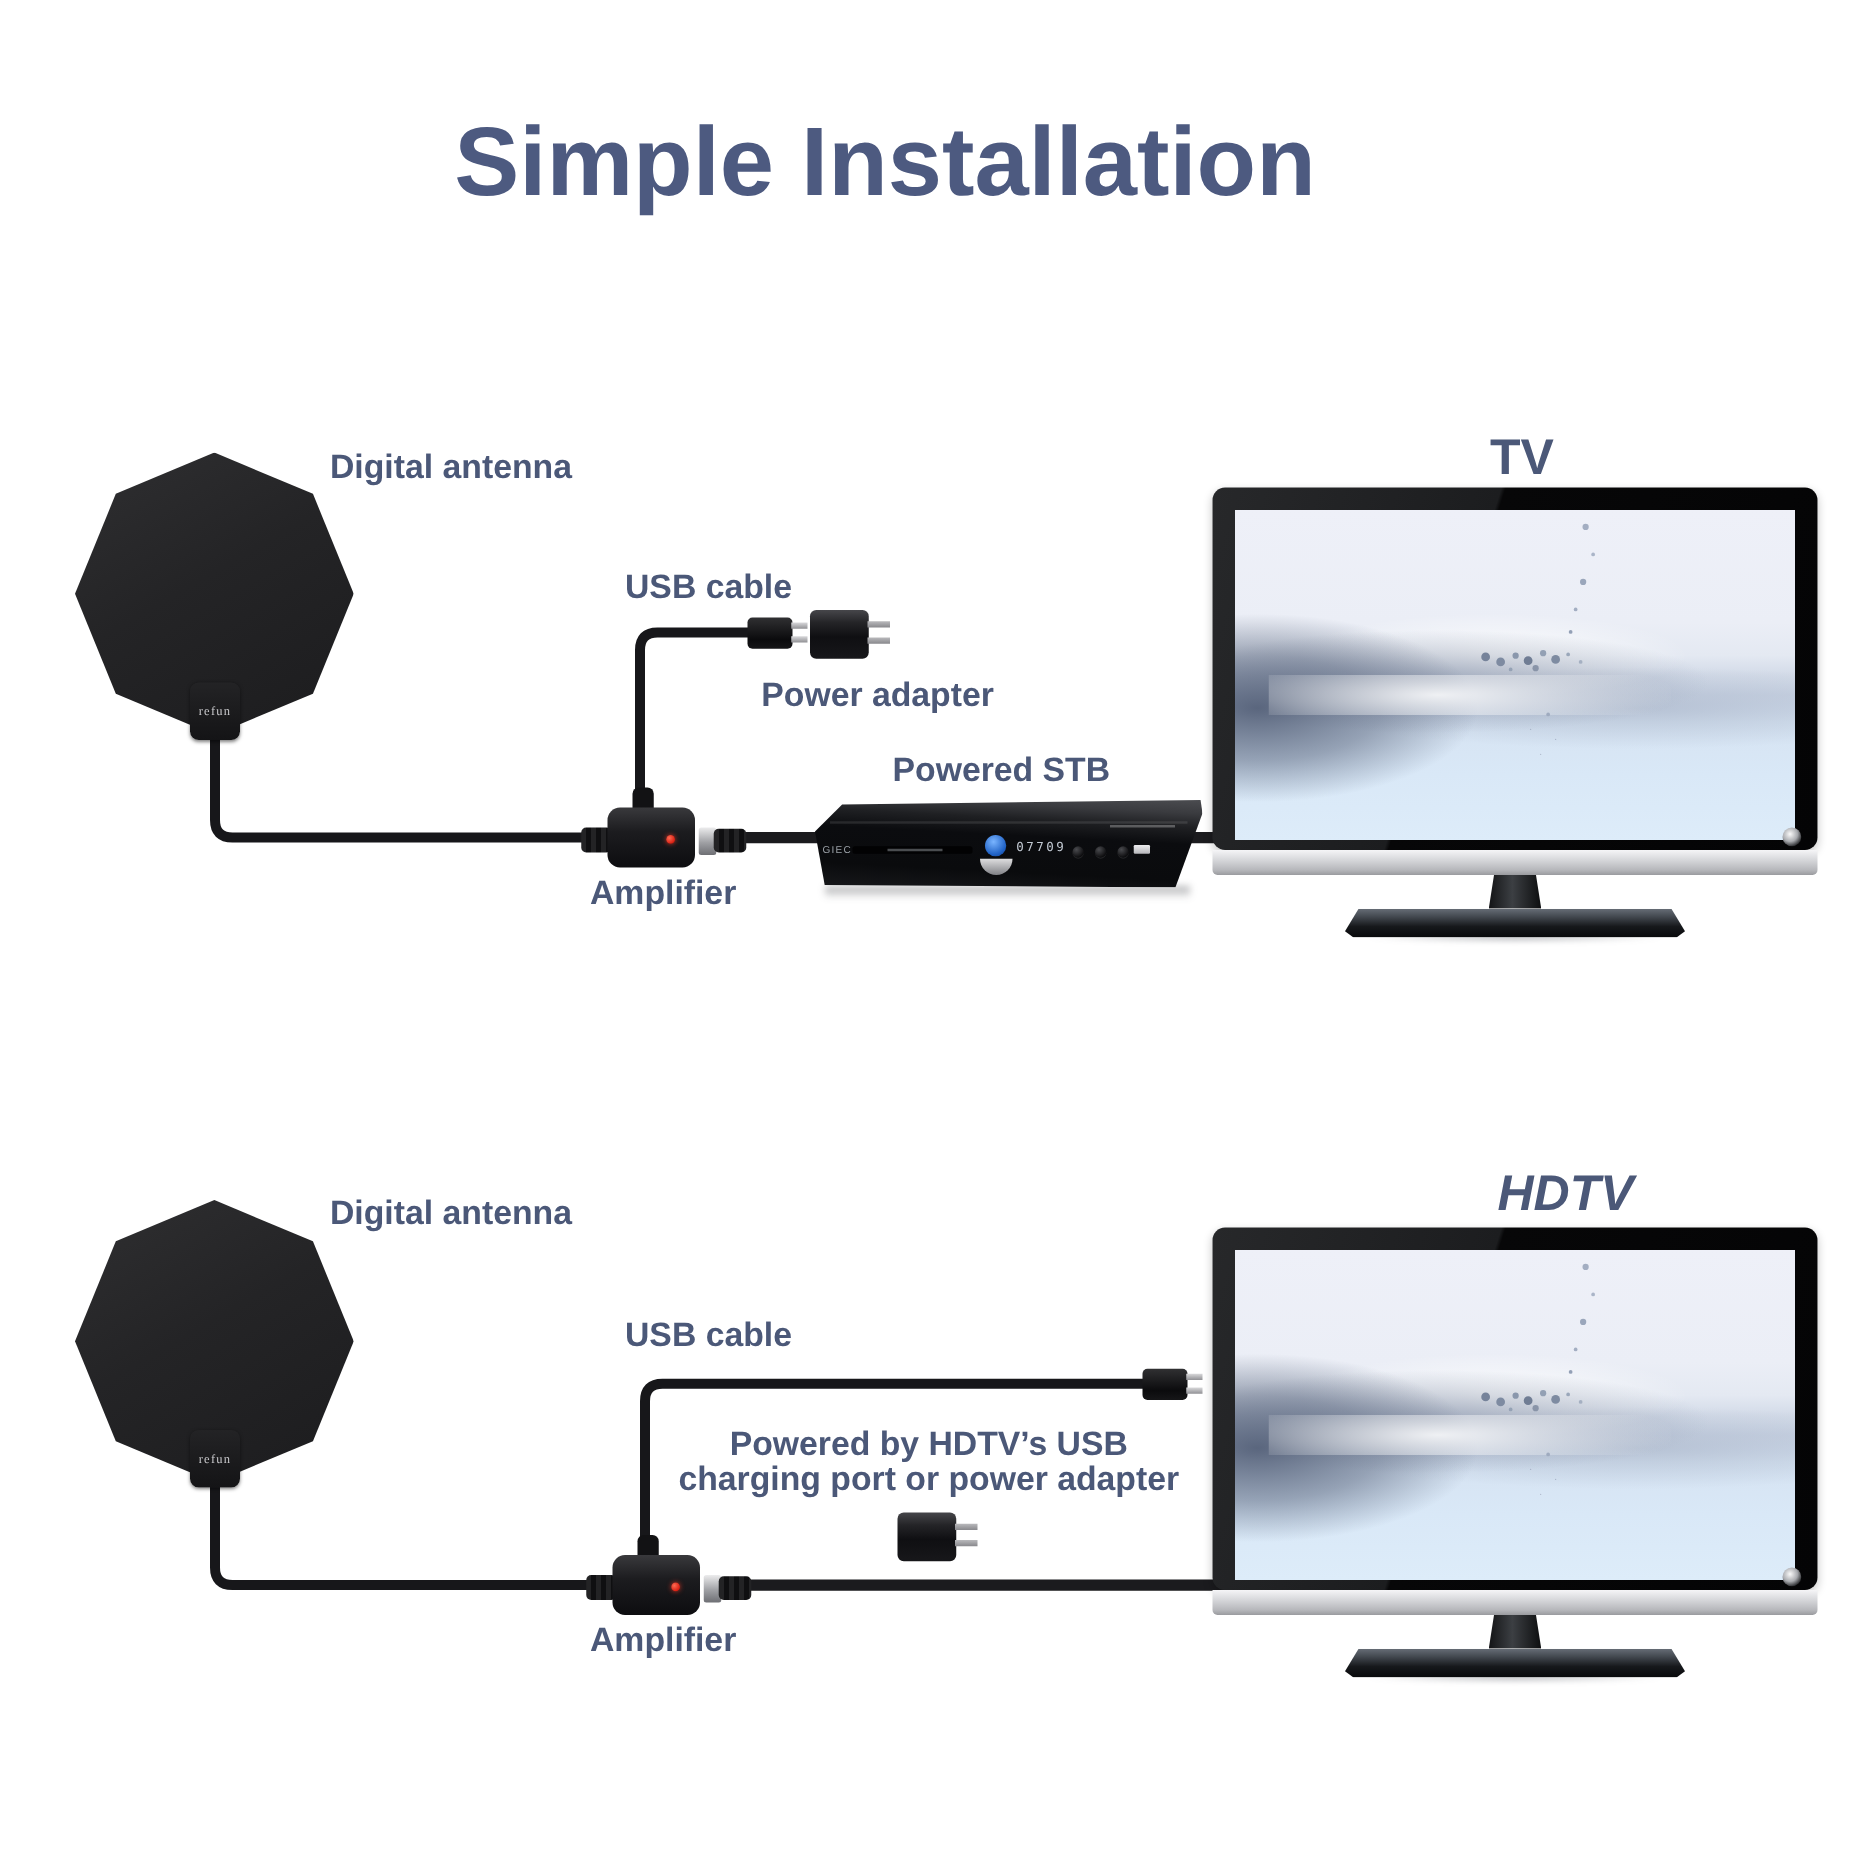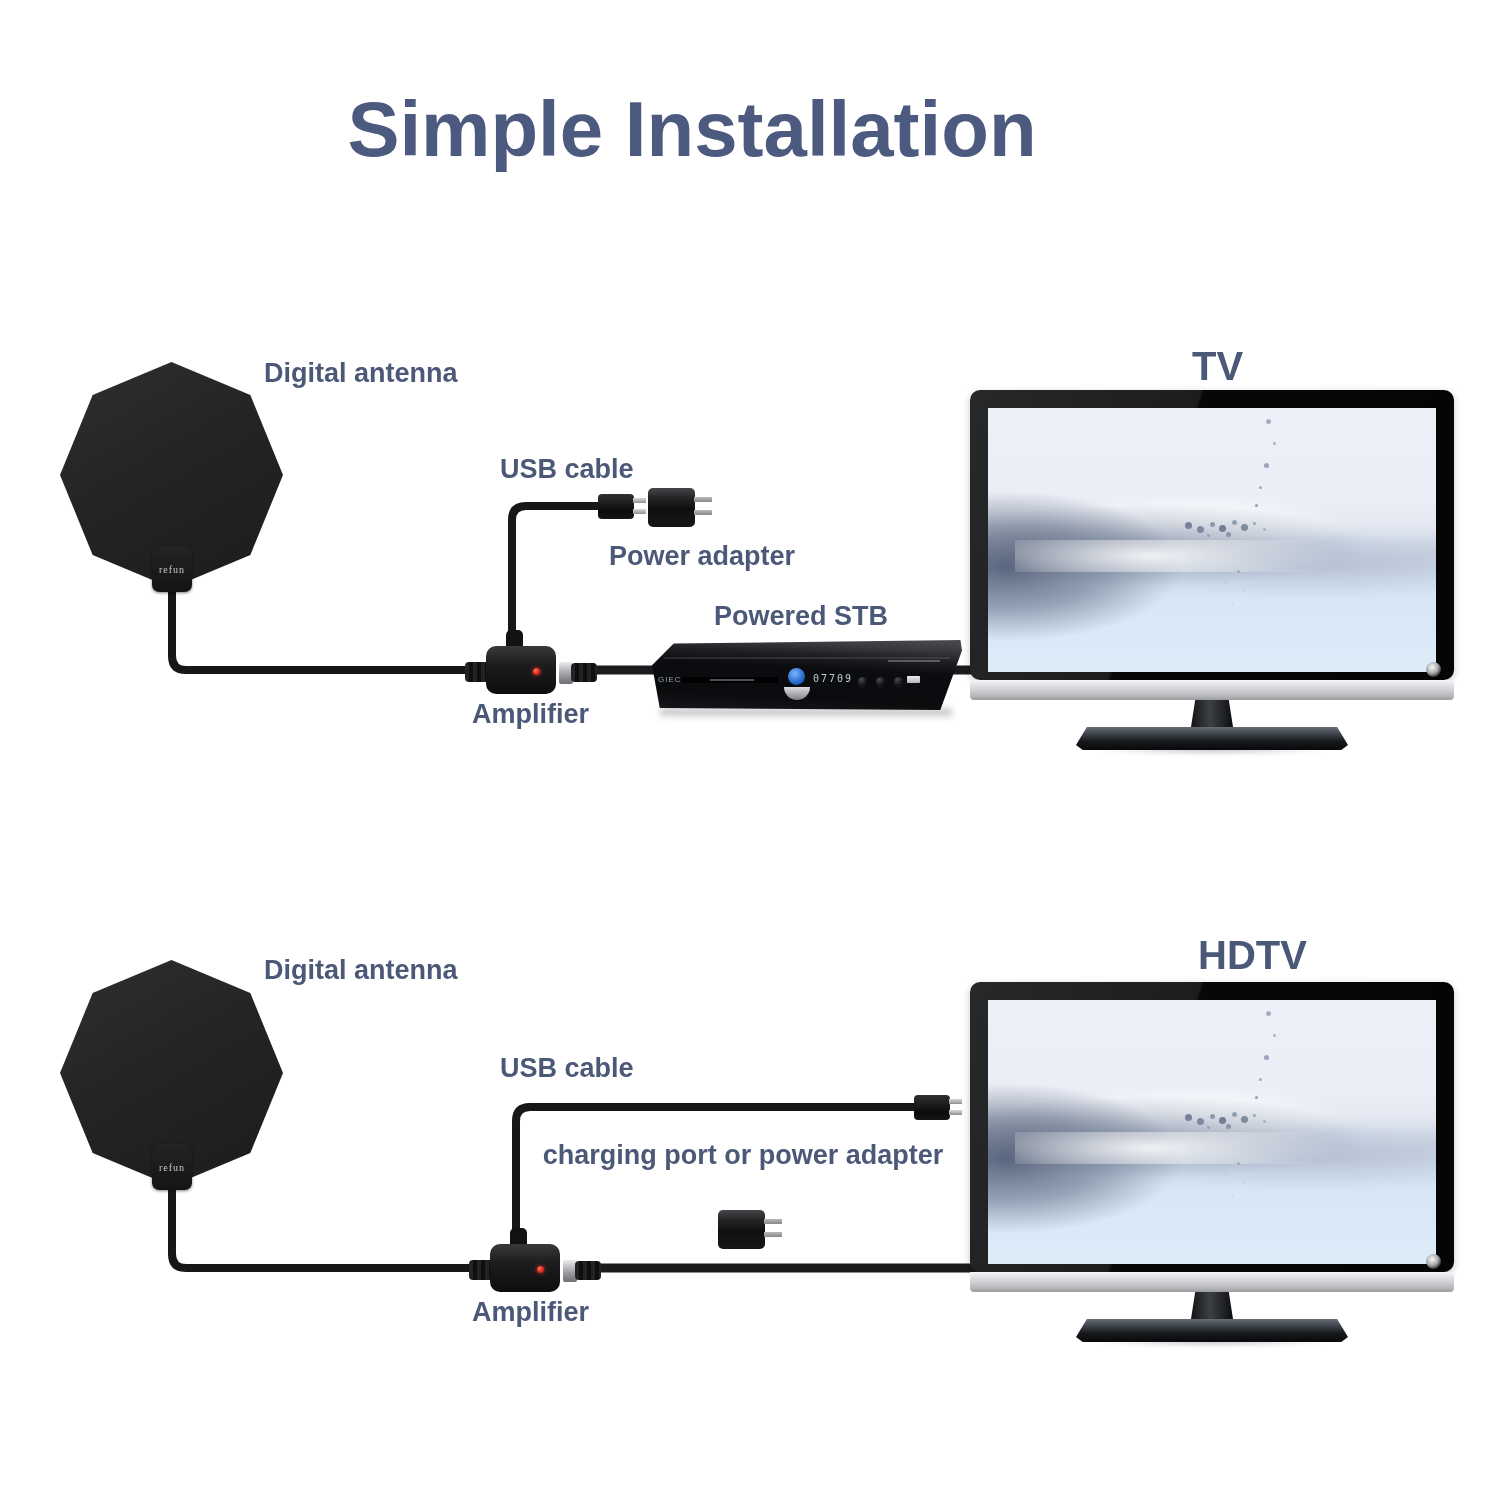--- a/index.html
+++ b/index.html
@@ -1,21 +1,21 @@
 <!DOCTYPE html>
 <html><head>
 <meta charset="utf-8">
 <style>
   html,body{margin:0;padding:0;background:#ffffff;}
   body{width:1500px;height:1500px;position:relative;overflow:hidden;
        font-family:"Liberation Sans",sans-serif;}
   .canvas{position:absolute;left:0;top:0;width:1500px;height:1500px;background:#ffffff;}
 
   
-  .title{position:absolute;left:0;top:84px;width:1384px;text-align:center;
+  .title{position:absolute;left:16px;top:84px;width:1384px;text-align:center;
          font-size:78px;font-weight:bold;color:#4d5a80;letter-spacing:0;z-index:6;}
   .lbl{position:absolute;font-weight:bold;color:#4b5878;font-size:27px;
        white-space:nowrap;z-index:6;}
   .lbl.big{font-size:40px;}
   .note{position:absolute;left:428px;top:1141px;width:630px;text-align:center;
         font-weight:bold;color:#4b5878;font-size:27px;line-height:28px;z-index:6;}
 
   
   #cables{position:absolute;left:0;top:0;z-index:1;}
   .cable{stroke:#17171a;stroke-width:8;fill:none;stroke-linecap:round;}
@@ -208,40 +208,41 @@
 
   <div class="lbl" style="left:500px;top:1053px;">USB cable</div>
 
   <div class="usb-plug" style="left:914px;top:1095px;">
     <div class="usb-body"></div>
     <div class="usb-pin p1"></div>
     <div class="usb-pin p2"></div>
   </div>
 
   <div class="note">
+    <div>Powered by HDTV’s USB</div>
     <div>charging port or power adapter</div>
   </div>
 
   <div class="adapter" style="left:718px;top:1210px;">
     <div class="adapter-body"></div>
     <div class="prong p1"></div>
     <div class="prong p2"></div>
   </div>
 
   <div class="amp-group" style="left:469px;top:1226px;">
     <div class="amp-cone"></div>
     <div class="amp-plug-left"></div>
     <div class="amp-body"></div>
     <div class="amp-led"></div>
     <div class="amp-ring"></div>
     <div class="amp-plug-right"></div>
   </div>
   <div class="lbl" style="left:472px;top:1297px;">Amplifier</div>
 
-  <div class="lbl big" style="left:1198px;top:933px;">HDTV</div>
+  <div class="lbl big" style="left:1198px;top:933px;font-style:italic;">HDTV</div>
   <div class="tv" style="left:970px;top:982px;">
     <div class="tv-bezel">
       <div class="tv-screen">
         <div class="foam"></div>
         <div class="splash"></div>
         <div class="drops"></div>
       </div>
       <div class="tv-btn"></div>
     </div>
     <div class="tv-strip"></div>

